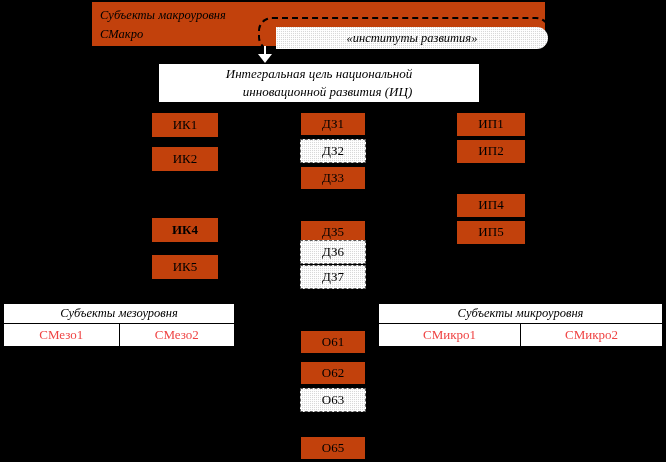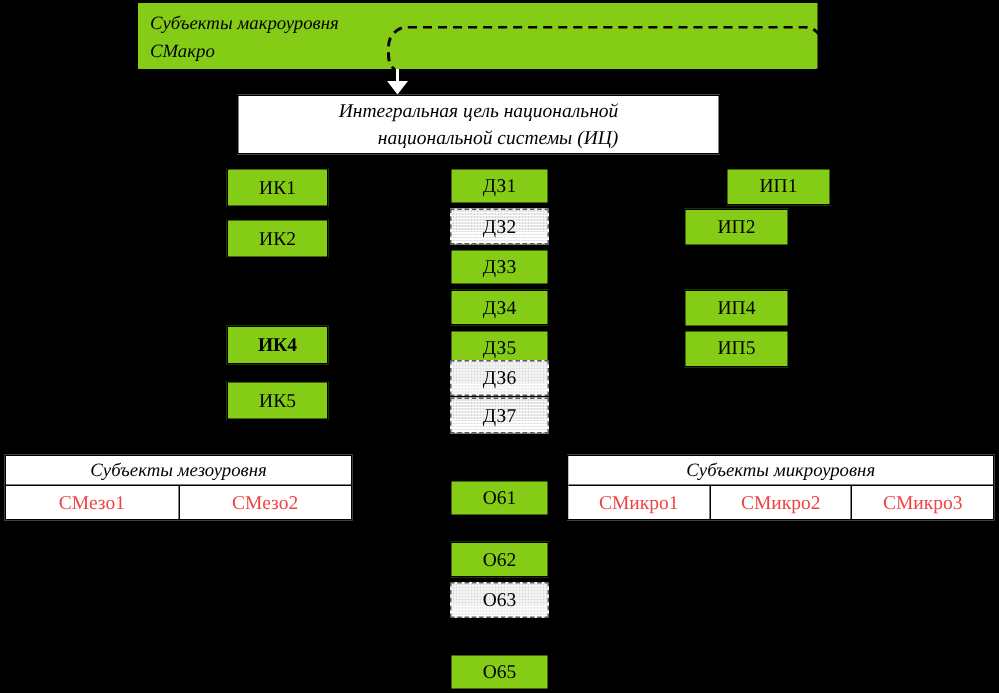--- a/index.html
+++ b/index.html
@@ -11,21 +11,21 @@
     position: relative;
     width: 666px;
     height: 462px;
     background: #000000;
     overflow: hidden;
     font-family: "Liberation Serif", serif;
   }
   .box {
     position: absolute;
     box-sizing: border-box;
-    background: #84cc16;
+    background: #c2410c;
     border: 1px solid #000000;
     color: #000000;
     display: flex;
     align-items: center;
     justify-content: center;
     text-align: center;
     font-size: 13px;
     line-height: 1.1;
     white-space: nowrap;
   }
@@ -146,65 +146,64 @@
 
   <div class="box macro-box" style="left:92px; top:2px; width:453px; height:44px;">
     <span class="lines italic">
       <span>Субъекты макроуровня</span><br>
       <span>СМакро</span>
     </span>
   </div>
 
   <div class="dashed-round" style="left:258px; top:17px; width:292px; height:34px;"></div>
 
+  <div class="inst-band" style="left:276px; top:27px; width:272px; height:22px;">«институты развития»</div>
 
   <div class="arrow-stem" style="left:264px; top:46px; width:2px; height:10px;"></div>
   <div class="arrow-down" style="left:258px; top:54px;"></div>
 
   <div class="goal-box" style="left:158px; top:63px; width:322px; height:40px;text-align:right;">
     <div>
       <span>Интегральная цель национальной</span><br>
-      <span>национальной системы (ИЦ)</span>
+      <span>инновационной развития (ИЦ)</span>
     </div>
   </div>
 
   <div class="box" style="left:151px; top:112px; width:68px; height:26px;">ИК1</div>
   <div class="box" style="left:151px; top:146px; width:68px; height:26px;">ИК2</div>
   <div class="box" style="left:151px; top:217px; width:68px; height:26px;font-weight:bold;">ИК4</div>
   <div class="box" style="left:151px; top:254px; width:68px; height:26px;">ИК5</div>
 
   <div class="box" style="left:300px; top:112px; width:66px; height:24px;">ДЗ1</div>
   <div class="box shaded" style="left:300px; top:139px; width:66px; height:24px;">ДЗ2</div>
   <div class="box" style="left:300px; top:166px; width:66px; height:24px;">ДЗ3</div>
-  <div class="box" style="left:300px; top:193px; width:66px; height:24px;">ДЗ4</div>
   <div class="box" style="left:300px; top:220px; width:66px; height:24px;">ДЗ5</div>
   <div class="box shaded" style="left:300px; top:240px; width:66px; height:24px;">ДЗ6</div>
   <div class="box shaded" style="left:300px; top:265px; width:66px; height:24px;">ДЗ7</div>
 
-  <div class="box" style="left:484px; top:112px; width:70px; height:25px;">ИП1</div>
+  <div class="box" style="left:456px; top:112px; width:70px; height:25px;">ИП1</div>
   <div class="box" style="left:456px; top:139px; width:70px; height:25px;">ИП2</div>
   <div class="box" style="left:456px; top:193px; width:70px; height:25px;">ИП4</div>
   <div class="box" style="left:456px; top:220px; width:70px; height:25px;">ИП5</div>
 
   <div class="group" style="left:3px; top:303px; width:232px; height:44px;">
     <div class="group-title">Субъекты мезоуровня</div>
     <div class="group-cells">
       <div class="group-cell">СМезо1</div>
       <div class="group-cell">СМезо2</div>
     </div>
   </div>
 
   <div class="group" style="left:378px; top:303px; width:285px; height:44px;">
     <div class="group-title">Субъекты микроуровня</div>
     <div class="group-cells">
       <div class="group-cell">СМикро1</div>
       <div class="group-cell">СМикро2</div>
-      <div class="group-cell">СМикро3</div>
     </div>
   </div>
 
-  <div class="box" style="left:300px; top:320px; width:66px; height:24px;text-align:right;">О61</div>
+  <div class="box" style="left:300px; top:330px; width:66px; height:24px;text-align:right;">О61</div>
   <div class="box" style="left:300px; top:361px; width:66px; height:24px;">О62</div>
   <div class="box shaded" style="left:300px; top:388px; width:66px; height:24px;">О63</div>
   <div class="box" style="left:300px; top:436px; width:66px; height:24px;">О64</div>
   <div class="box" style="left:300px; top:436px; width:66px; height:24px;">О65</div>
 
 </div>
 
 </body></html>

